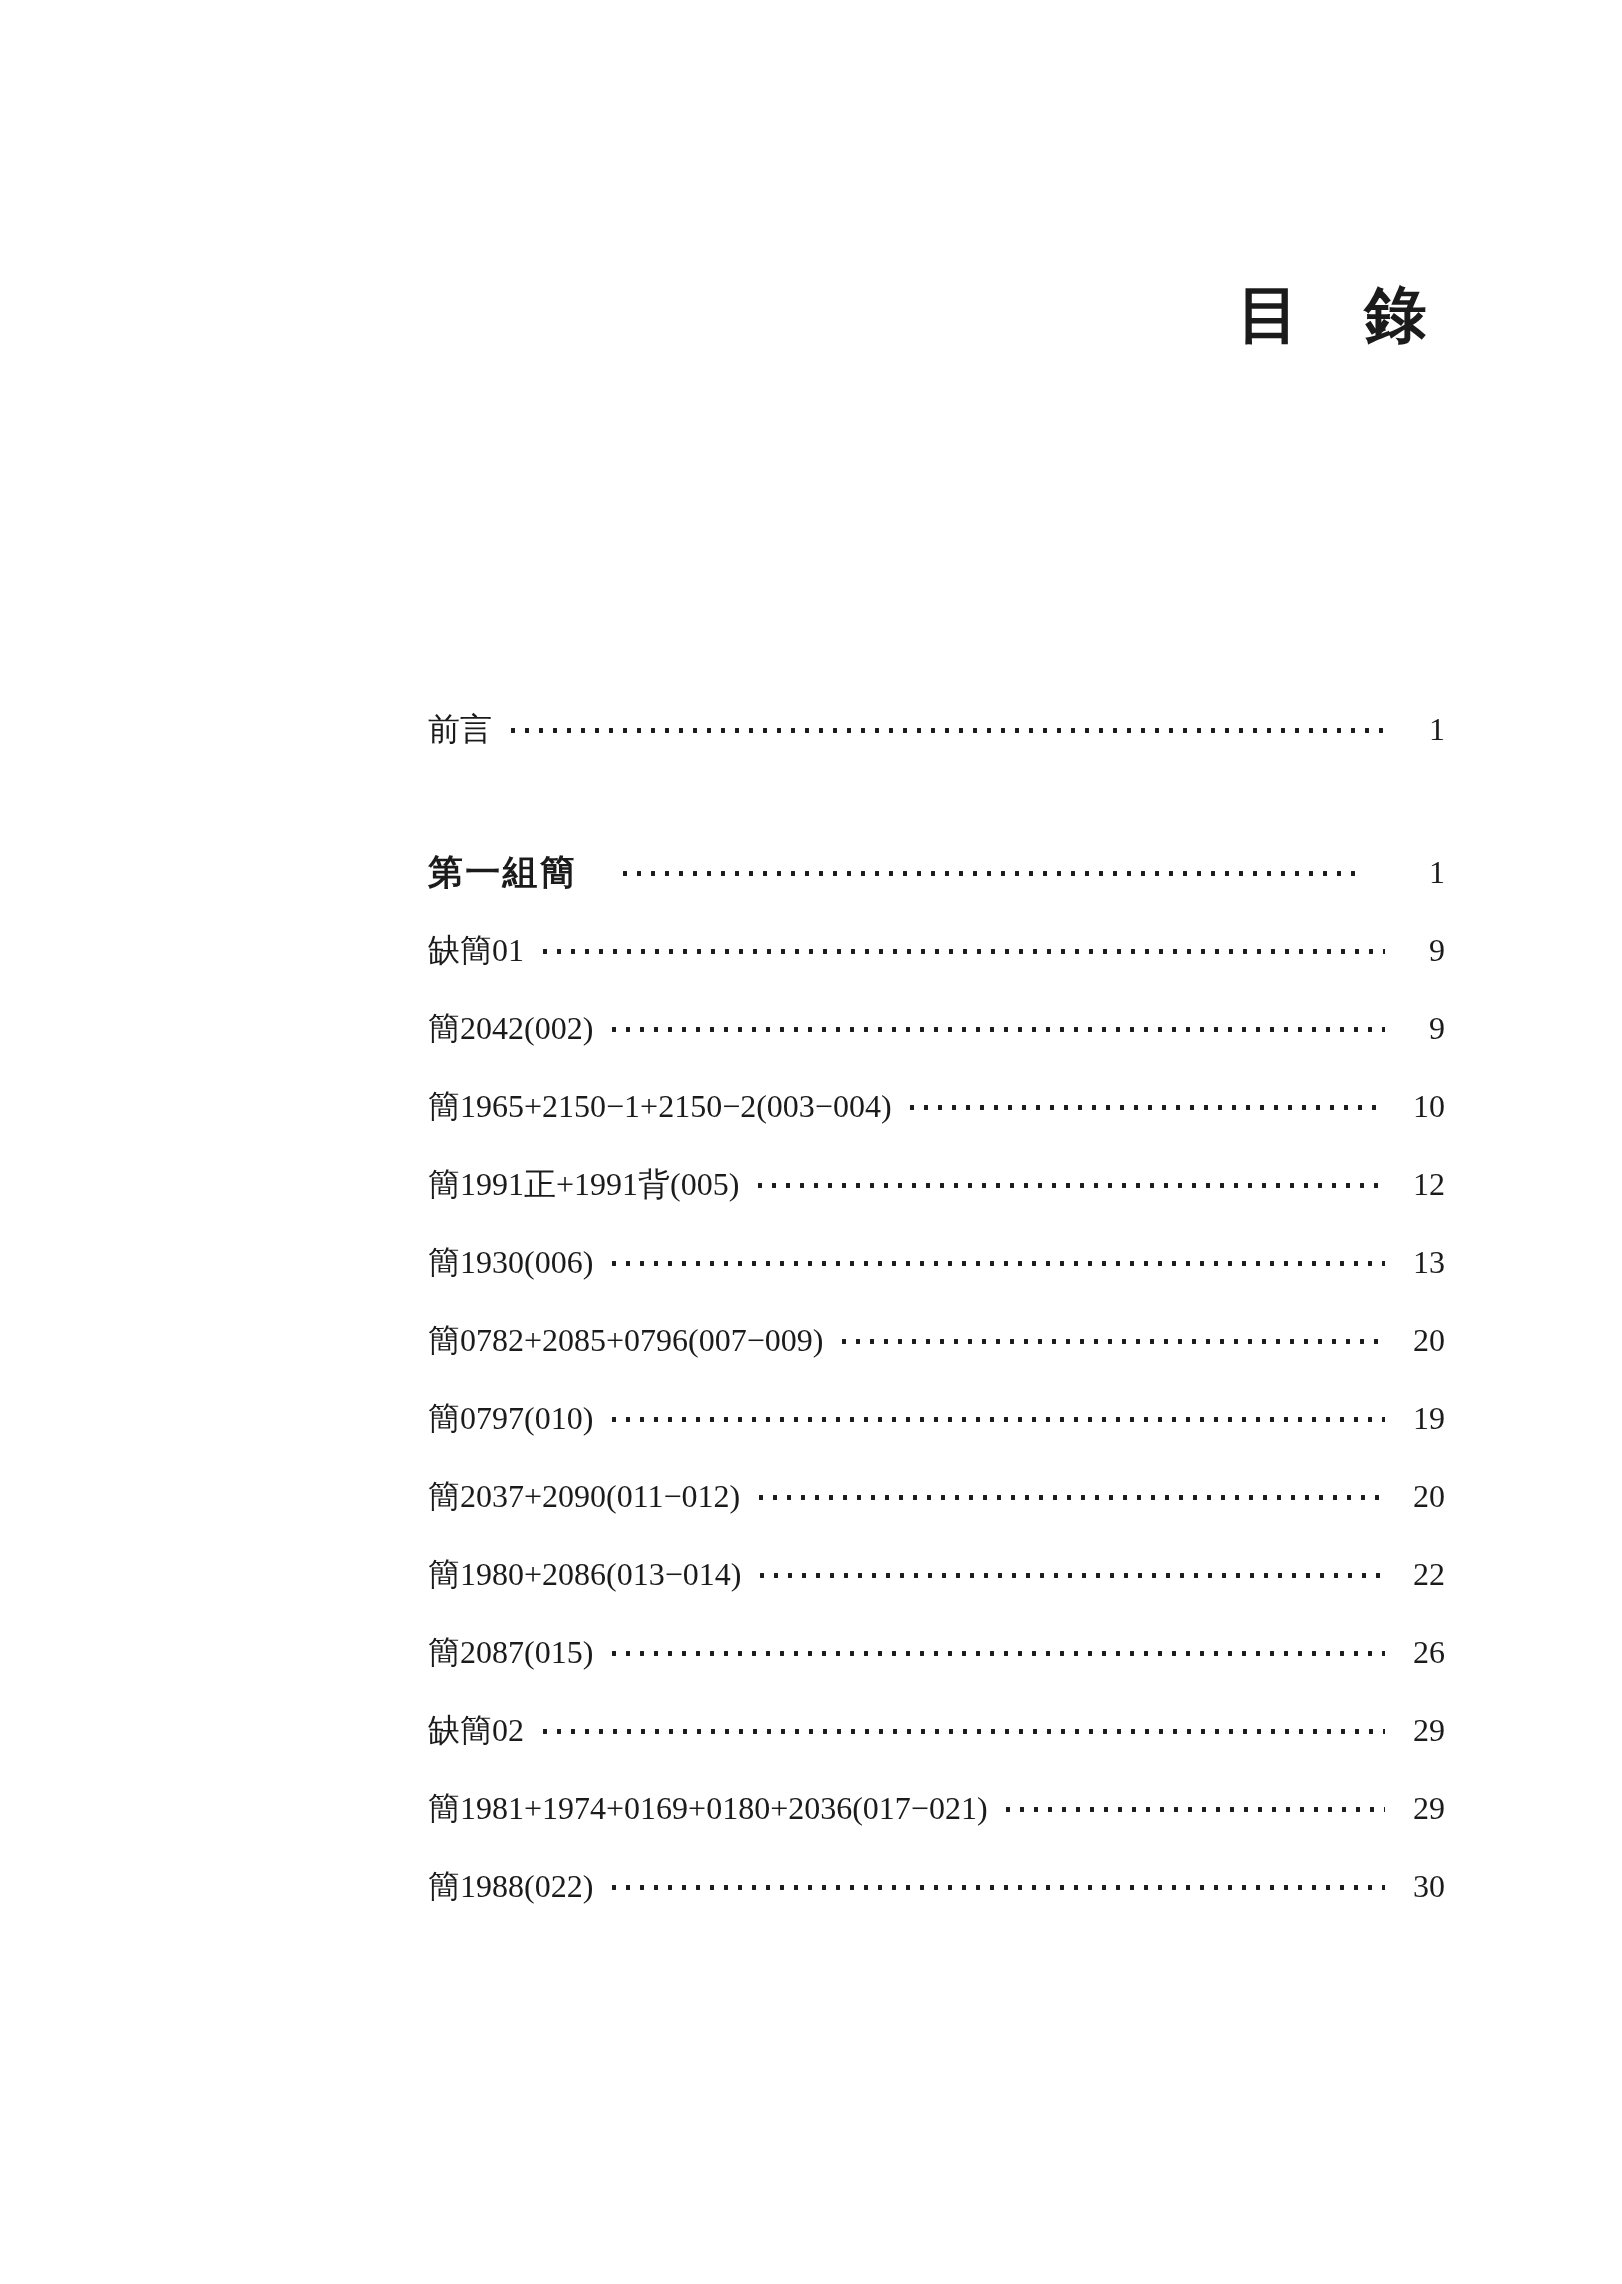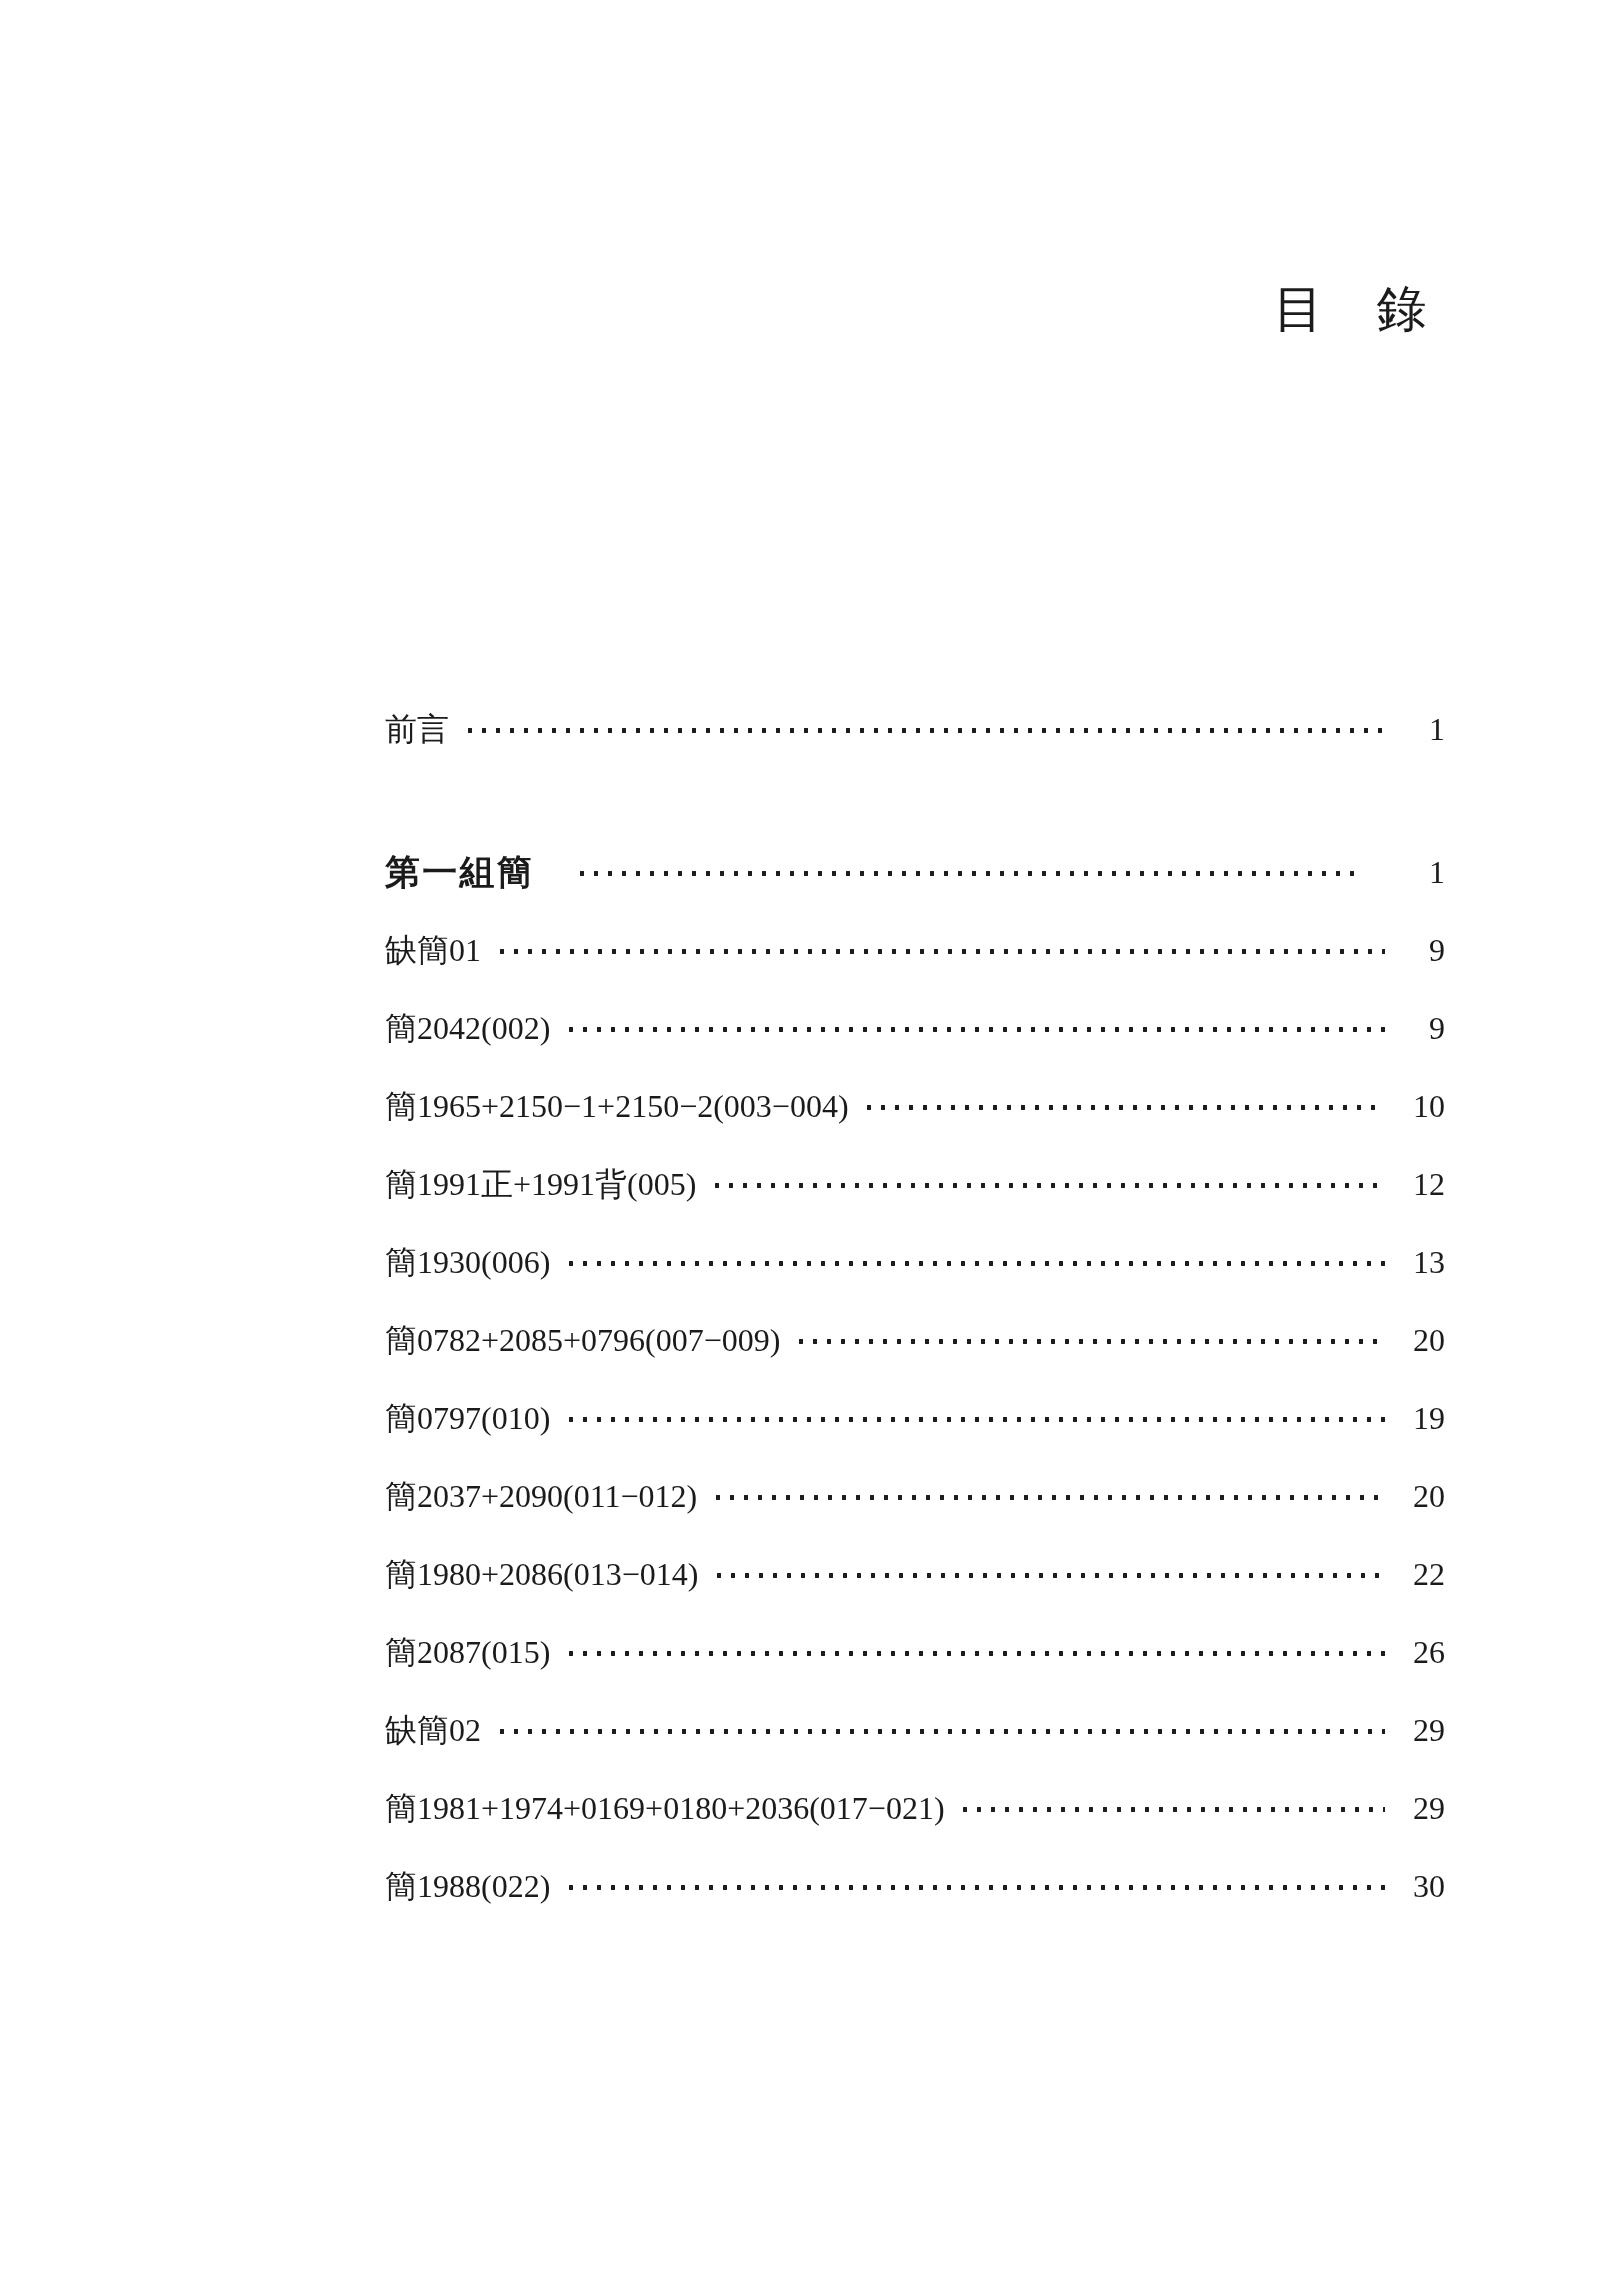--- a/index.html
+++ b/index.html
@@ -17,23 +17,23 @@
   }
   .page {
     position: absolute;
     inset: 0;
   }
   .title {
     position: absolute;
     top: 284px;
     right: 194px;
     margin: 0;
-    font-size: 50px;
+    font-size: 62px;
     line-height: 1;
-    font-weight: 400;
+    font-weight: 700;
     letter-spacing: 1.5px;
     color: #1b1b1b;
     white-space: nowrap;
   }
   .toc {
     position: absolute;
     left: 385px;
     right: 177px;
     top: 690px;
   }
@@ -51,20 +51,21 @@
   }
   .row.bold .label {
     font-family: "DejaVu Sans", "Liberation Sans", sans-serif;
     font-weight: 800;
     font-size: 35px;
     letter-spacing: 2.3px;
   }
   .label {
     white-space: nowrap;
     flex: 0 0 auto;
+    margin-left: 43px;
   }
   .leader {
     flex: 1 1 auto;
     height: 16.5px;
     margin: 3px 10.5px 0 13.5px;
     background-image: radial-gradient(circle 2.5px at center, #1c1c1c 98%, rgba(0,0,0,0) 100%);
     background-size: 14px 16.5px;
     background-repeat: repeat-x;
     background-position: left center;
   }

